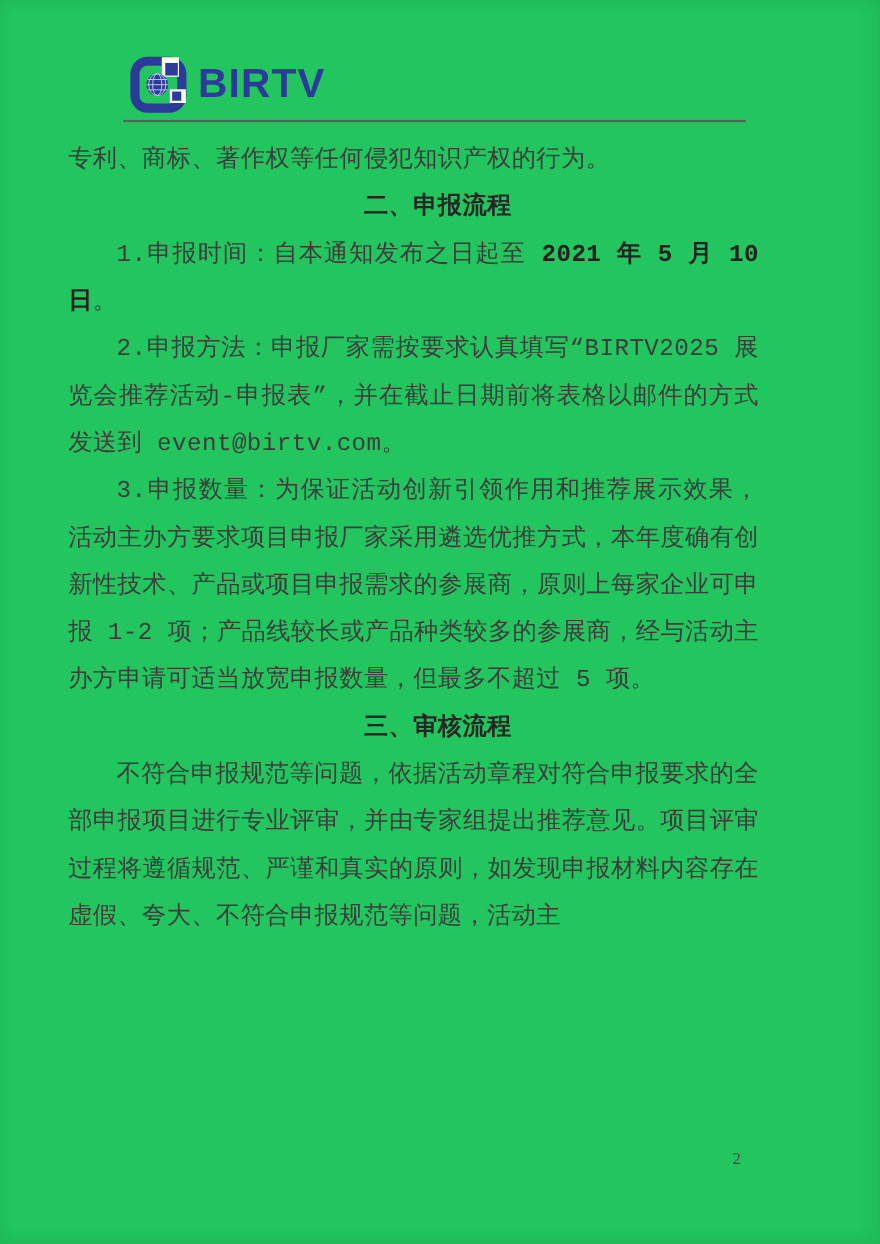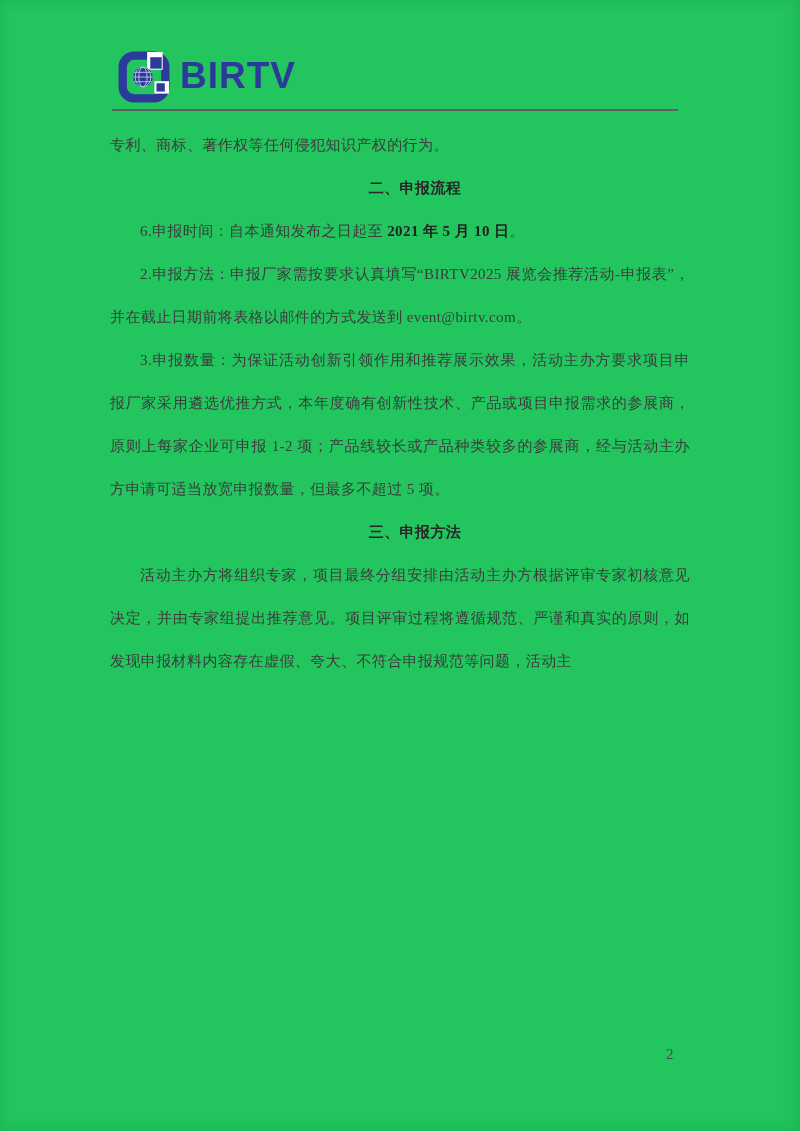--- a/index.html
+++ b/index.html
@@ -29,26 +29,27 @@
     color: #2c3b9a;
     line-height: 1;
     padding-bottom: 4px;
   }
   .rule {
     margin: 5px 122px 0 112px;
     border-bottom: 2px solid #5f5f5f;
   }
 
   .content {
-    padding: 13px 110px 0 110px;
-    font-size: 15px;
+    padding: 13px 110px 0 62px;
+    font-size: 22px;
     line-height: 43px;
     letter-spacing: 0.4px;
     color: #3c3c3c;
     text-align: justify;
+    font-family: Liberation Mono, monospace;
   }
   .content p { margin: 0; }
   .indent { text-indent: 2em; }
   .sec-heading {
     font-weight: bold;
     color: #262626;
     text-indent: 2em;
     text-align: center;
   }
   b, .bold { font-weight: bold; color: #222; }
@@ -92,27 +93,27 @@
 
   <div class="rule"></div>
 
   <div class="content">
 
     <p>专利、商标、著作权等任何侵犯知识产权的行为。</p>
 
 
     <p class="sec-heading">二、申报流程</p>
 
-    <p class="indent"><span>6.申报时间：自本通知发布之日起至 </span><b>2021 年 5 月 10 日</b><span>。</span></p>
+    <p class="indent"><span>1.申报时间：自本通知发布之日起至 </span><b>2021 年 5 月 10 日</b><span>。</span></p>
 
     <p class="indent">2.申报方法：申报厂家需按要求认真填写“BIRTV2025 展览会推荐活动-申报表”，并在截止日期前将表格以邮件的方式发送到 event@birtv.com。</p>
 
     <p class="indent">3.申报数量：为保证活动创新引领作用和推荐展示效果，活动主办方要求项目申报厂家采用遴选优推方式，本年度确有创新性技术、产品或项目申报需求的参展商，原则上每家企业可申报 1-2 项；产品线较长或产品种类较多的参展商，经与活动主办方申请可适当放宽申报数量，但最多不超过 5 项。</p>
 
-    <p class="sec-heading">三、申报方法</p>
+    <p class="sec-heading">三、审核流程</p>
 
-    <p class="indent">活动主办方将组织专家，项目最终分组安排由活动主办方根据评审专家初核意见决定，并由专家组提出推荐意见。项目评审过程将遵循规范、严谨和真实的原则，如发现申报材料内容存在虚假、夸大、不符合申报规范等问题，活动主</p>
+    <p class="indent">不符合申报规范等问题，依据活动章程对符合申报要求的全部申报项目进行专业评审，并由专家组提出推荐意见。项目评审过程将遵循规范、严谨和真实的原则，如发现申报材料内容存在虚假、夸大、不符合申报规范等问题，活动主</p>
 
   </div>
 
   <div class="page-number">2</div>
 
 </div>
 
 </body></html>

